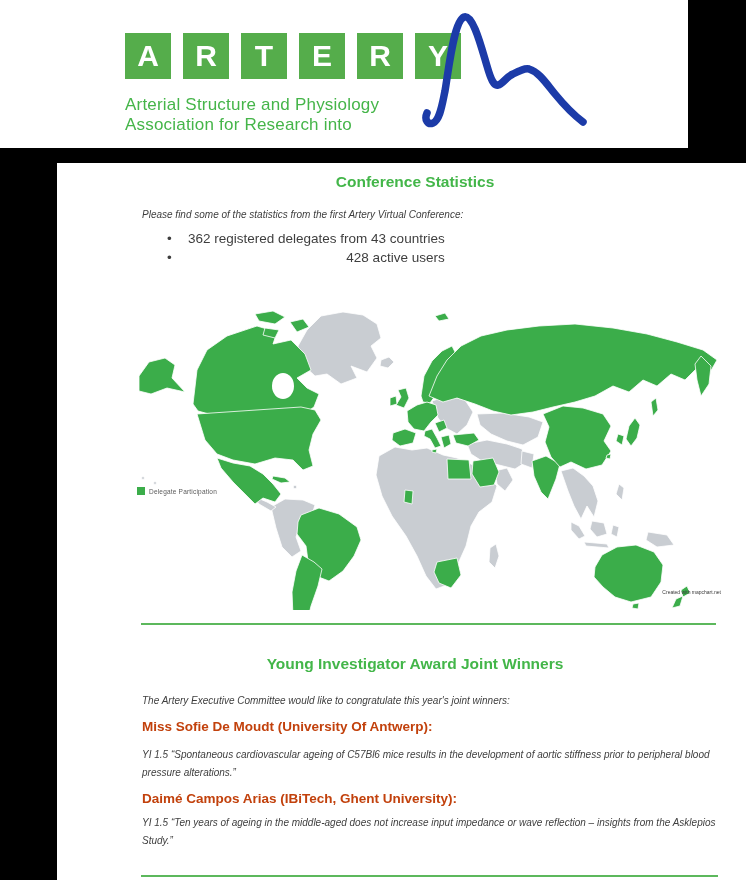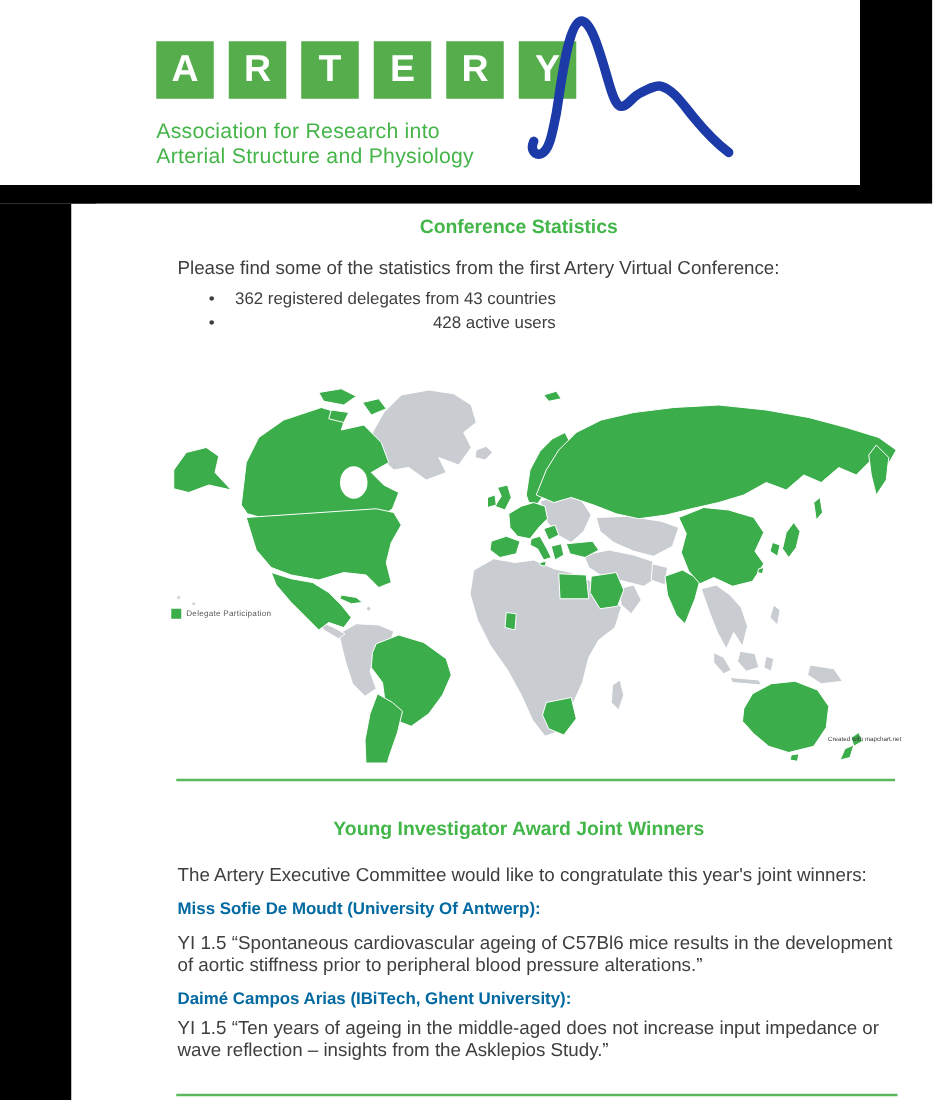--- a/index.html
+++ b/index.html
@@ -19,28 +19,28 @@
   .tagline{position:absolute;left:10px;top:87px;color:var(--green-tagline,#45b549);
            font-size:17px;line-height:19.5px;letter-spacing:.2px;}
   .curve-svg{position:absolute;left:0;top:0;pointer-events:none;}
 
   
   .content{position:absolute;left:57px;top:163px;width:676px;height:726px;background:#fff;margin-left:20px;}
   .h-green{position:absolute;left:0;width:100%;text-align:center;margin:0;
            font-size:15.5px;font-weight:bold;color:var(--green-heading,#43b649);}
   #h1{top:10px;}
   #h2{top:492px;}
-  .para{position:absolute;left:65px;margin:0;font-size:15px;line-height:17.5px;}
+  .para{position:absolute;left:65px;margin:0;font-size:10px;line-height:17.5px;font-style:italic;}
   #intro{top:43px;}
   .bullets{position:absolute;left:88px;top:67px;margin:0;padding:0;list-style:none;
            font-size:13.5px;text-align:right;}
   .bullets li{position:relative;padding-left:23px;line-height:18.7px;}
   .bullets li::before{content:"\2022";position:absolute;left:2px;}
   #awards-intro{top:529px;}
-  .winner-name{position:absolute;left:65px;margin:0;font-size:13.5px;font-weight:bold;color:#0369a1;}
+  .winner-name{position:absolute;left:65px;margin:0;font-size:13.5px;font-weight:bold;color:#c2410c;}
   #winner1-name{top:556px;}
   #winner2-name{top:628px;}
   #winner1-abs{top:583px;width:585px;}
   #winner2-abs{top:651px;width:585px;}
   .divider{position:absolute;height:2px;background:var(--green-divider,#5cb85c);}
   #div1{left:64px;top:460px;width:575px;}
   #div2{left:64px;top:712px;width:577px;}
 
   
   .map-wrap{position:absolute;left:28px;top:145px;width:620px;height:302px;}
@@ -75,22 +75,22 @@
           <span>E</span>
         </div>
       <div class="lbox">
           <span>R</span>
         </div>
       <div class="lbox">
           <span>Y</span>
         </div>
     </div>
     <div class="tagline">
+      <div>Arterial Structure and Physiology</div>
       <div>Association for Research into</div>
-      <div>Arterial Structure and Physiology</div>
     </div>
     <svg class="curve-svg" width="580" height="140" viewBox="0 0 580 140">
       <path d="M 312,105 C 309,112 313,117 318,115 C 325,112 327,97 330,83
                C 334,59 339,13 349,9 C 358,6 366,38 372,58
                C 376,72 379,78 383,77 C 388,76 391,69 398,66
                C 404,63 410,60 414,61 C 424,64 431,75 440,86
                C 449,97 456,105 468,114" fill="none" stroke="var(--blue-curve,#1c3ba8)" stroke-width="7.5" stroke-linecap="round" stroke-linejoin="round"></path>
     </svg>
   </div>
 

